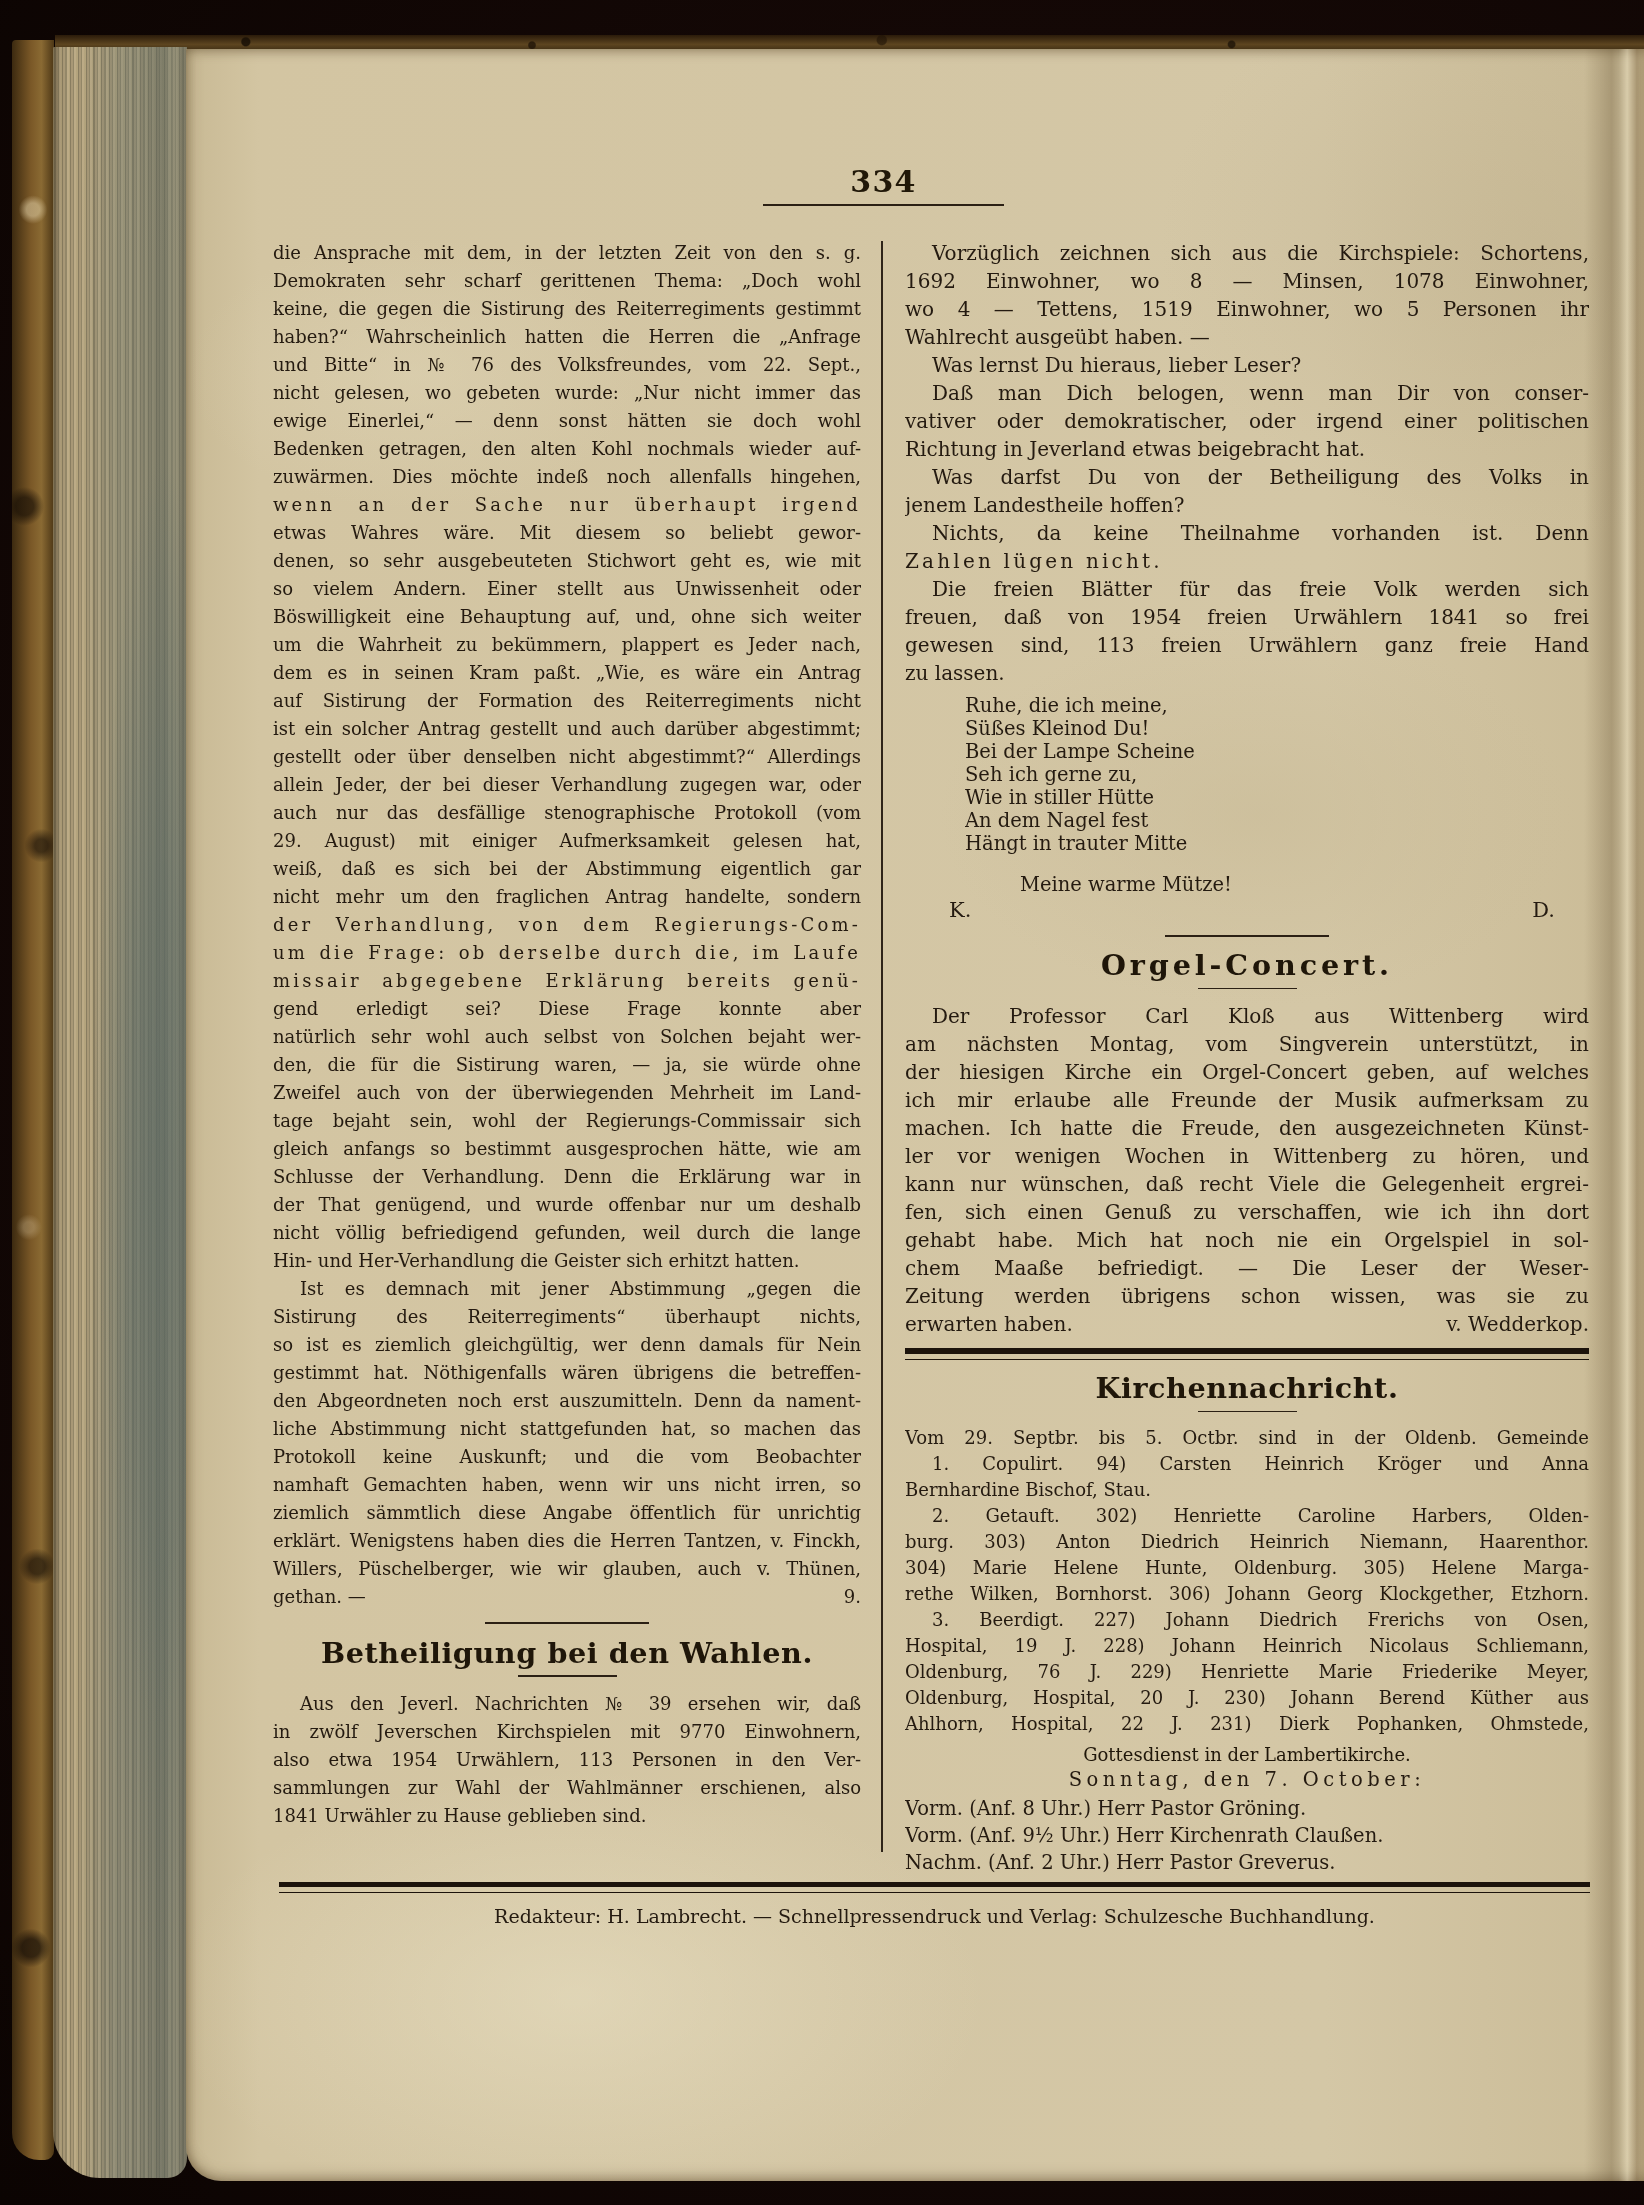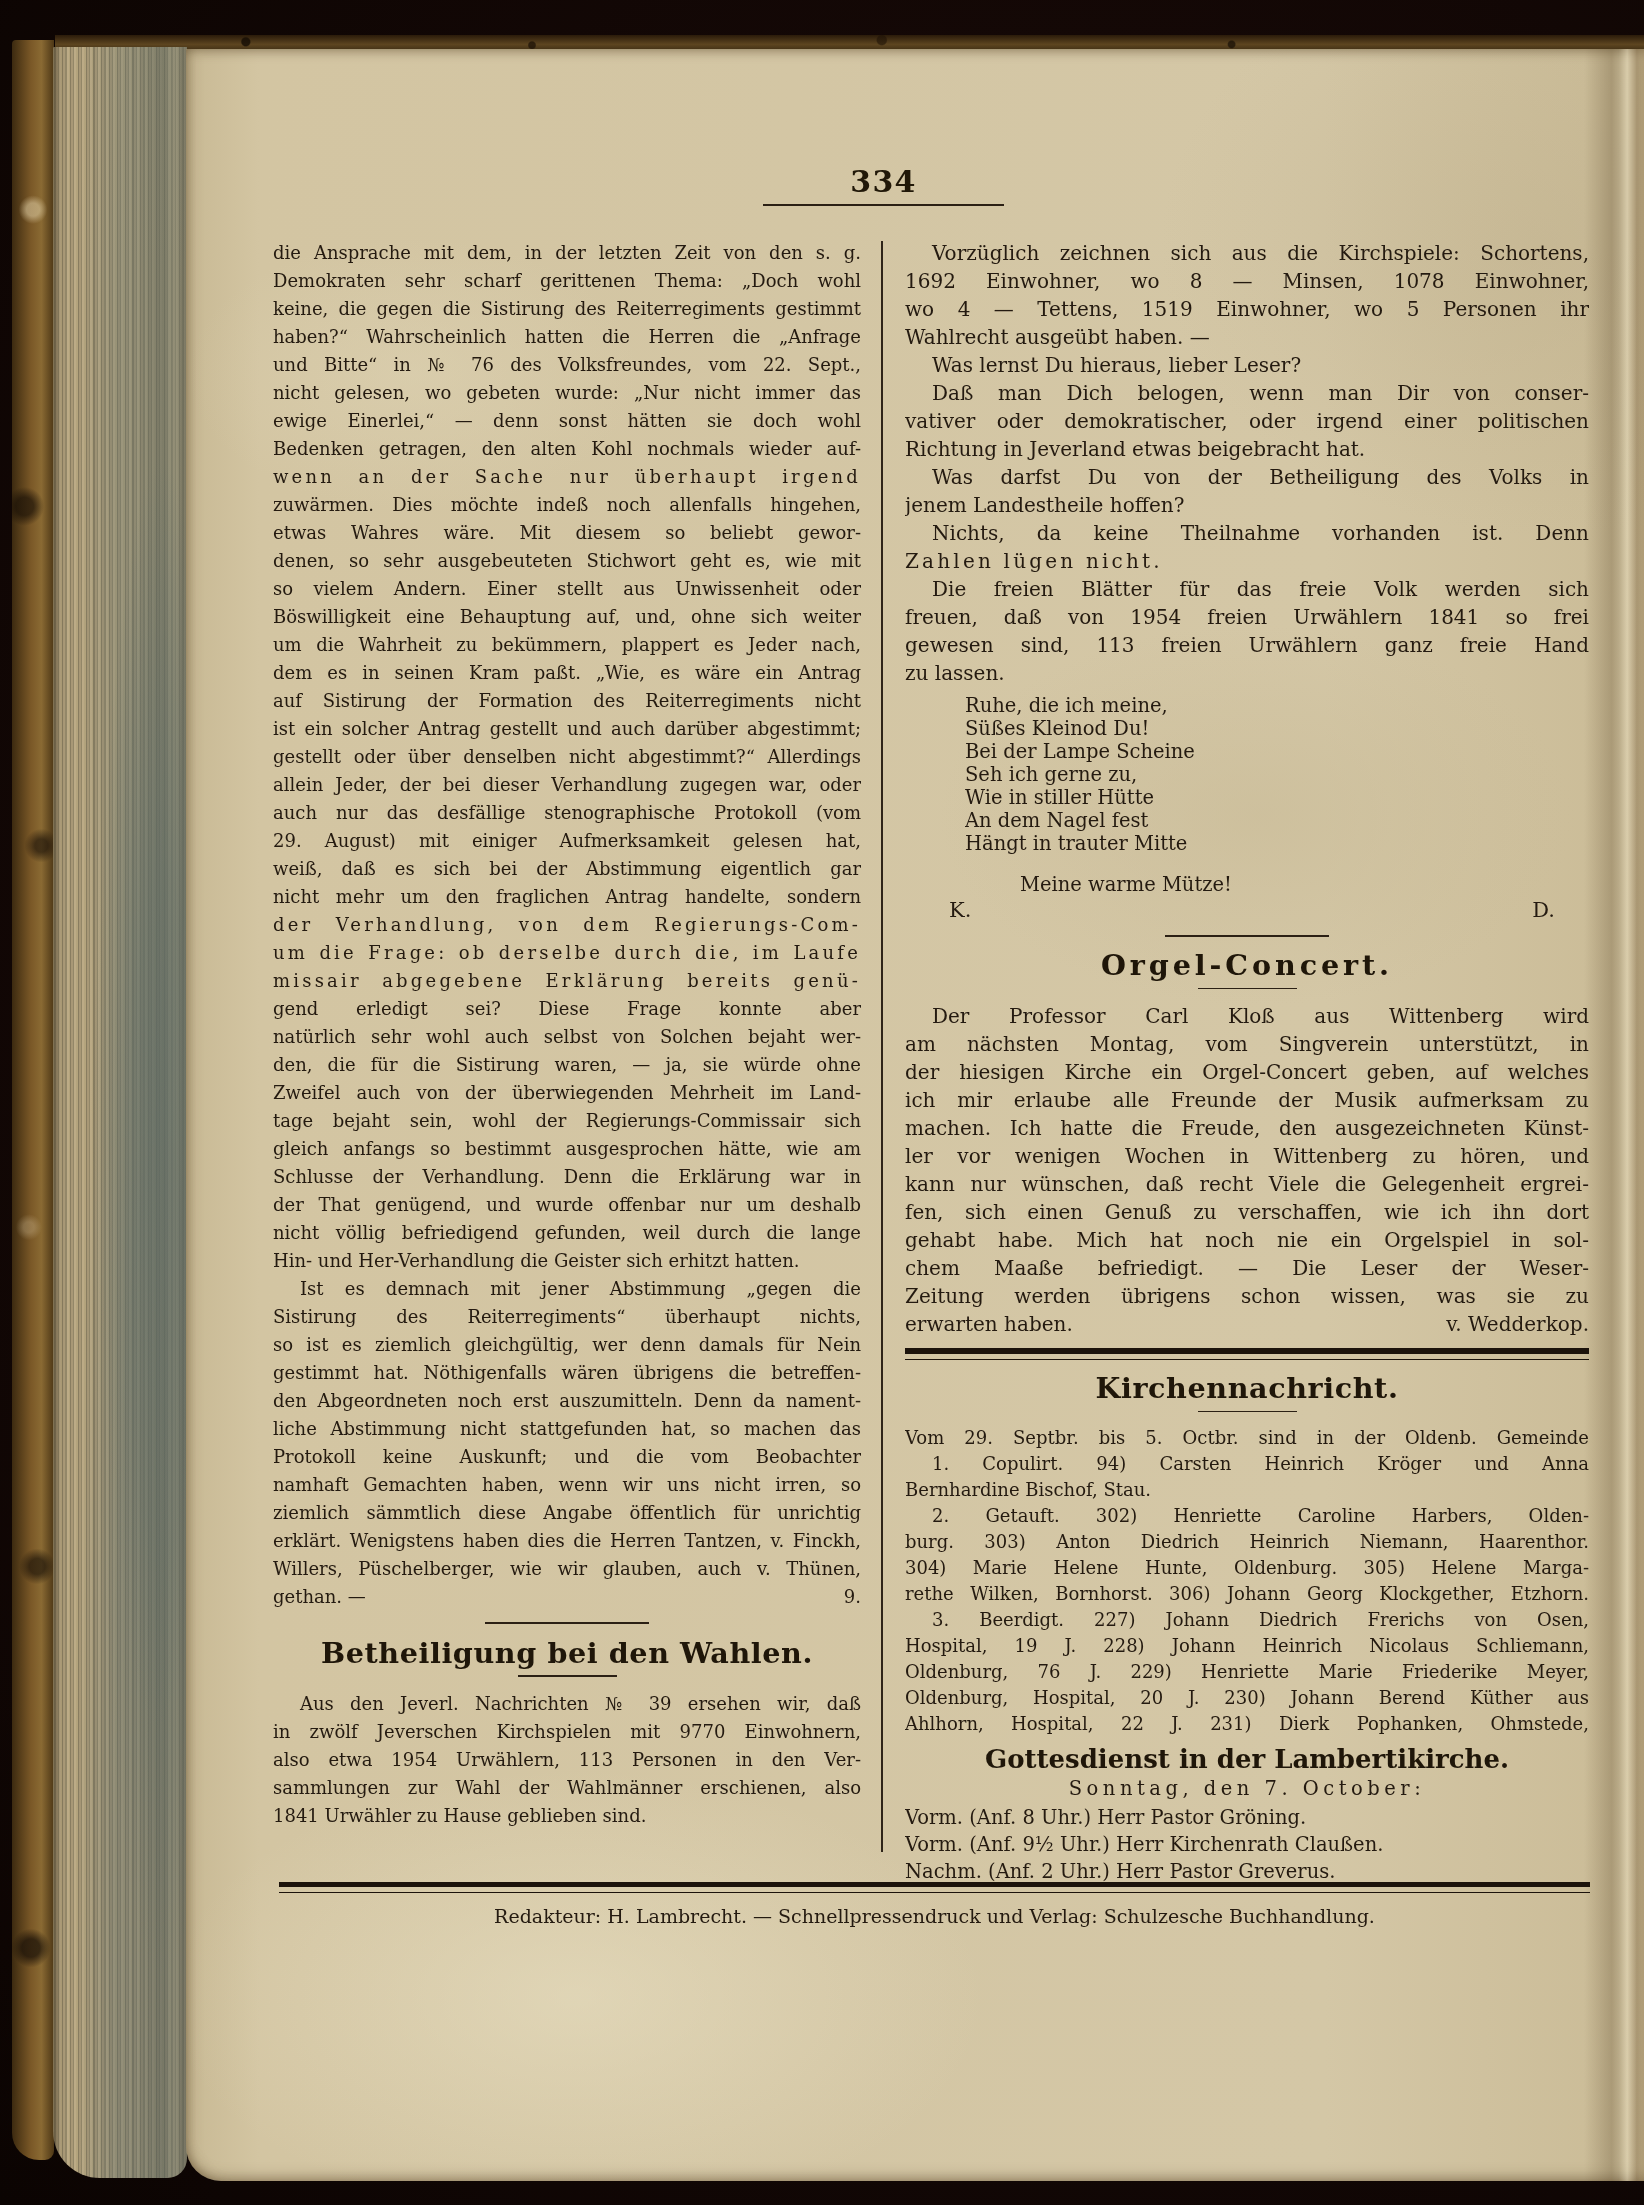--- a/index.html
+++ b/index.html
@@ -62,21 +62,21 @@
   .ln.indent{text-indent:27px;}
   .ln.sp{letter-spacing:3.2px;}
   .ln.lr{display:flex;justify-content:space-between;white-space:nowrap;}
   .heading{font-size:28.6px;font-weight:bold;text-align:center;margin:11.7px 0 5.2px;letter-spacing:0.6px;color:#1f1609;}
   .heading.spaced{letter-spacing:3.9px;}
   .poem{margin:6.5px 0 0 60px;}
   .poem .ln{height:23px;line-height:23px;font-size:19.5px;text-align:left;text-align-last:left;}
   .poem .ln.pindent{margin-left:55px;margin-top:18px;}
   .sig-row{display:flex;justify-content:space-between;padding:1.3px 34px 0 44px;height:27px;line-height:26px;font-size:21px;}
   .church .ln{height:26px;line-height:26px;font-size:18px;}
-  .subhead{font-size:26px;font-weight:bold;text-align:center;margin:6.5px 0 1.3px;color:#1f1609;}
+  .subhead{font-size:18px;font-weight:normal;text-align:center;margin:6.5px 0 1.3px;color:#1f1609;}
   .sonntag{height:28.6px;line-height:28.6px;font-size:19.5px;text-align:center;letter-spacing:4.5px;}
   .services .ln{height:27px;line-height:27px;font-size:19.5px;text-align:right;text-align-last:left;}
   .footer{position:absolute;left:279px;top:1903px;width:1311px;text-align:center;font-size:19px;height:26px;line-height:26px;}
 </style>
 </head>
 <body>
 
 <div id="canvas">
 
   <div class="top-edge"></div>
@@ -95,22 +95,22 @@
   <div class="col col-left">
     <div>
         <div class="ln">die Ansprache mit dem, in der letzten Zeit von den s. g.</div>
         <div class="ln">Demokraten sehr scharf gerittenen Thema: „Doch wohl</div>
         <div class="ln">keine, die gegen die Sistirung des Reiterregiments gestimmt</div>
         <div class="ln">haben?“  Wahrscheinlich hatten die Herren die „Anfrage</div>
         <div class="ln">und Bitte“ in № 76 des Volksfreundes, vom 22. Sept.,</div>
         <div class="ln">nicht gelesen, wo gebeten wurde: „Nur nicht immer das</div>
         <div class="ln">ewige Einerlei,“ — denn sonst hätten sie doch wohl</div>
         <div class="ln">Bedenken getragen, den alten Kohl nochmals wieder auf-</div>
+        <div class="ln">zuwärmen.  Dies möchte indeß noch allenfalls hingehen,</div>
         <div class="ln sp">wenn an der Sache nur überhaupt irgend</div>
-        <div class="ln">zuwärmen.  Dies möchte indeß noch allenfalls hingehen,</div>
         <div class="ln">etwas Wahres wäre.  Mit diesem so beliebt gewor-</div>
         <div class="ln">denen, so sehr ausgebeuteten Stichwort geht es, wie mit</div>
         <div class="ln">so vielem Andern.  Einer stellt aus Unwissenheit oder</div>
         <div class="ln">Böswilligkeit eine Behauptung auf, und, ohne sich weiter</div>
         <div class="ln">um die Wahrheit zu bekümmern, plappert es Jeder nach,</div>
         <div class="ln">dem es in seinen Kram paßt.  „Wie, es wäre ein Antrag</div>
         <div class="ln">auf Sistirung der Formation des Reiterregiments nicht</div>
         <div class="ln">ist ein solcher Antrag gestellt und auch darüber abgestimmt;</div>
         <div class="ln">gestellt oder über denselben nicht abgestimmt?“ Allerdings</div>
         <div class="ln">allein Jeder, der bei dieser Verhandlung zugegen war, oder</div>

